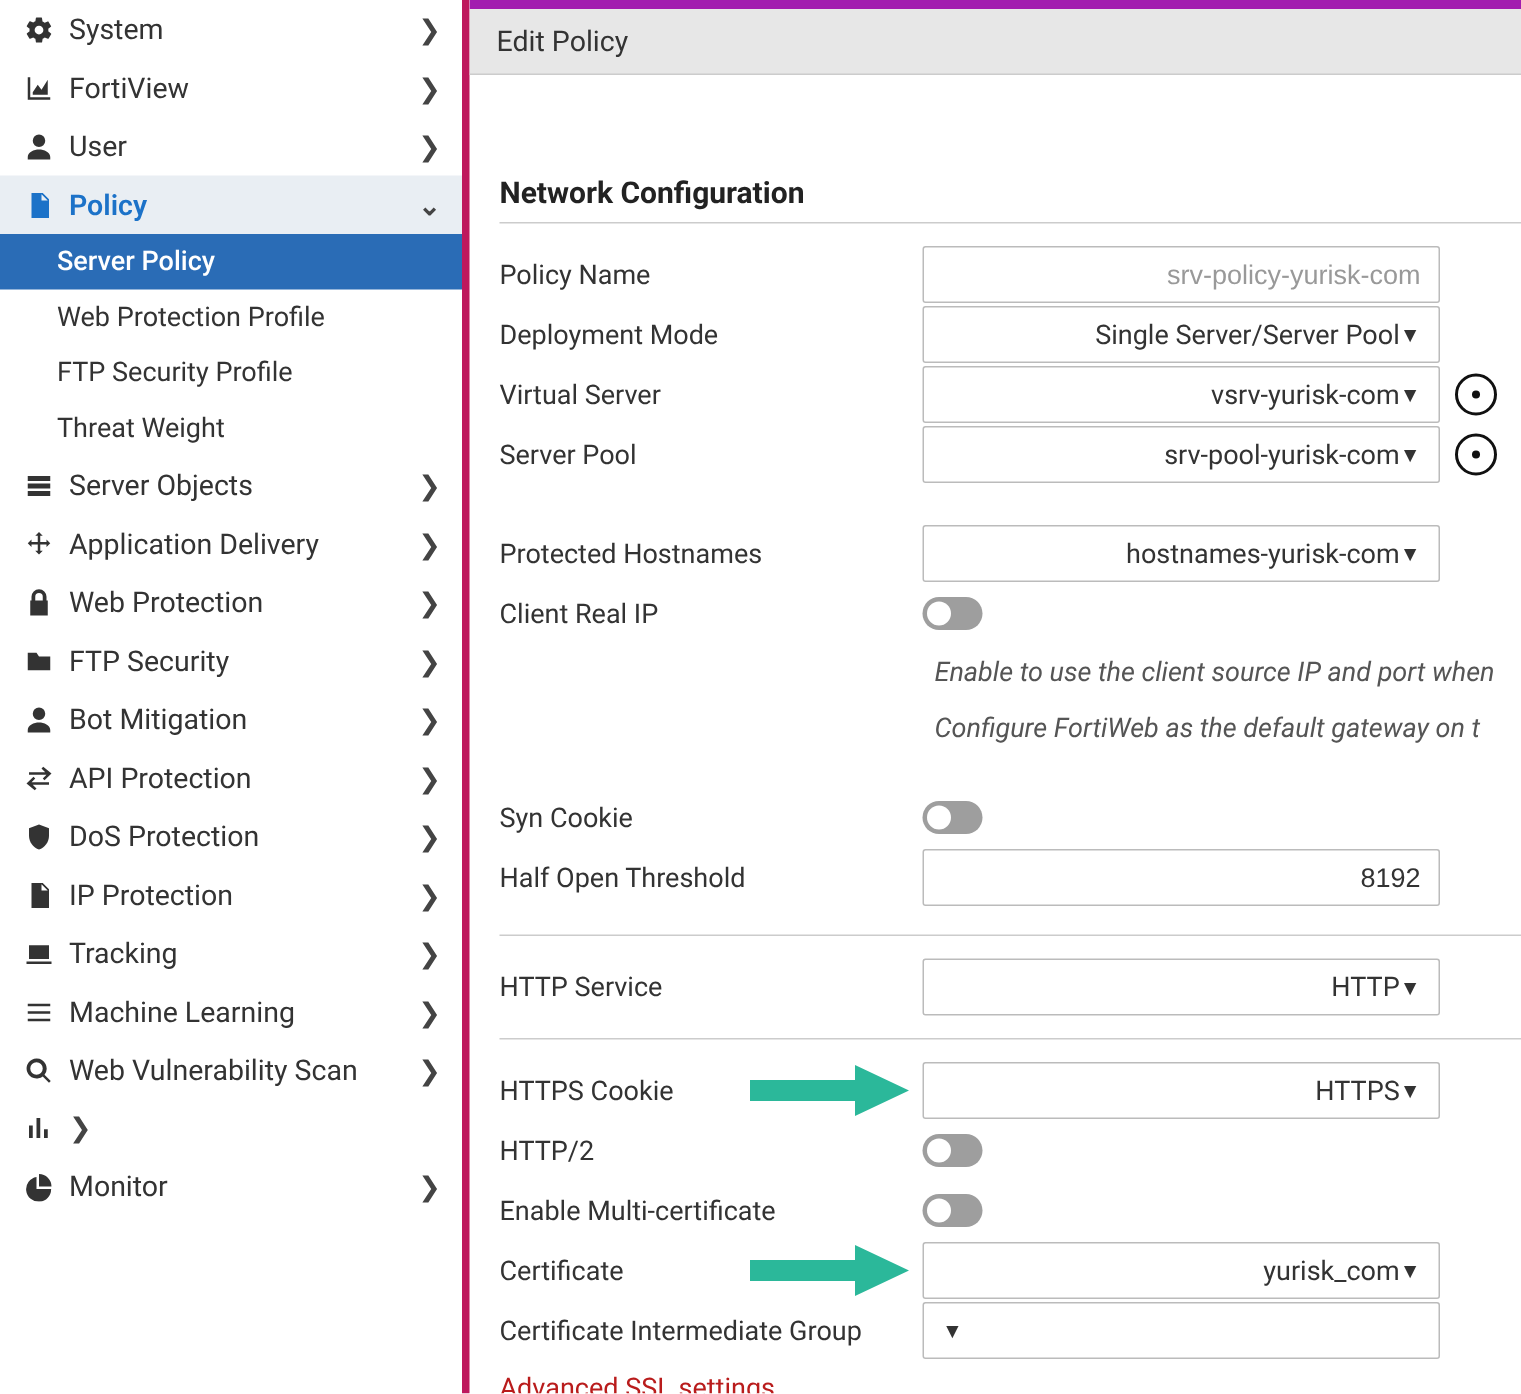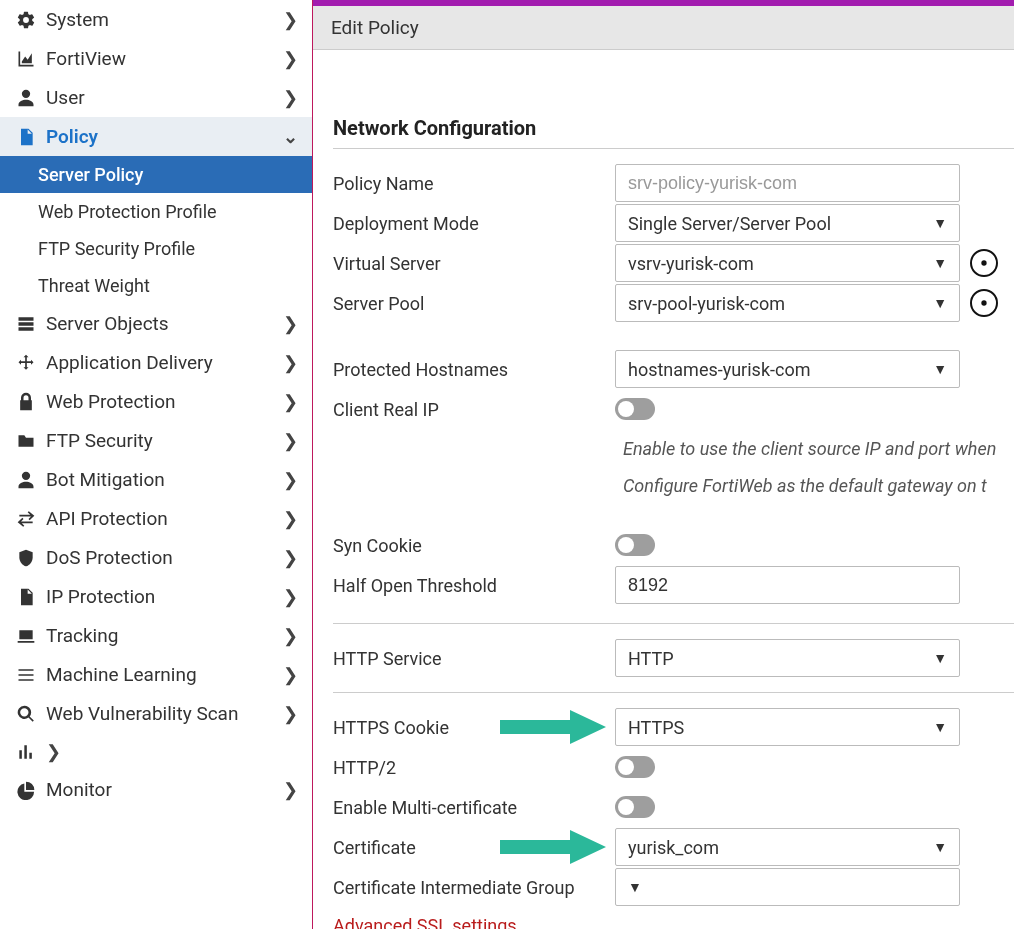--- a/index.html
+++ b/index.html
@@ -10,21 +10,21 @@
   background: #fff;
   width: 1014px;
   height: 929px;
   overflow: hidden;
   display: flex;
 }
 .sidebar {
   width: 313px;
   flex-shrink: 0;
   background: #fff;
-  border-right: 1px solid #be185d;
+  border-right: 5px solid #be185d;
 }
 .nav-item {
   display: flex;
   align-items: center;
   padding: 8px 14px;
   cursor: pointer;
   color: #333;
   font-size: 19px;
 }
 .nav-item .icon {
@@ -97,20 +97,21 @@
   position: relative;
 }
 .text-input, .select-box {
   height: 38px;
   border: 1px solid #bbb;
   border-radius: 2px;
   padding: 0 12px;
   font-size: 18px;
   background: #fff;
   color: #333;
+  text-align: right;
 }
 .text-input { width: 345px; }
 .text-input::placeholder { color: #999; }
 .select-box {
   width: 345px;
   display: flex;
   align-items: center;
   justify-content: space-between;
   cursor: pointer;
 }

